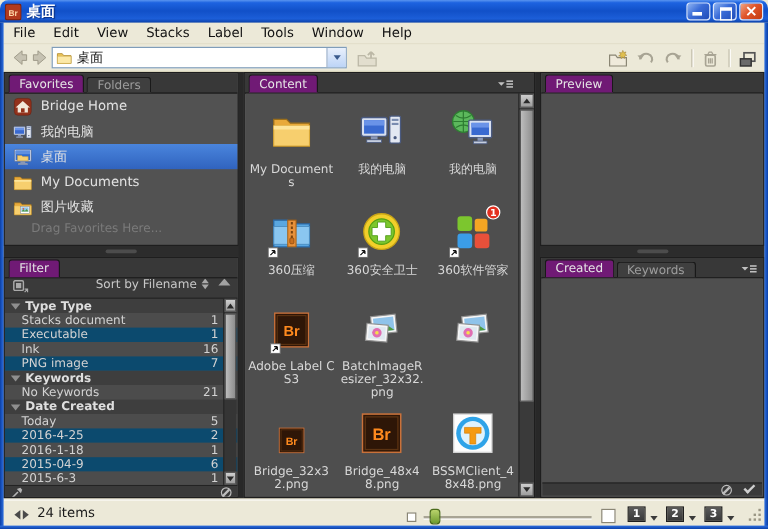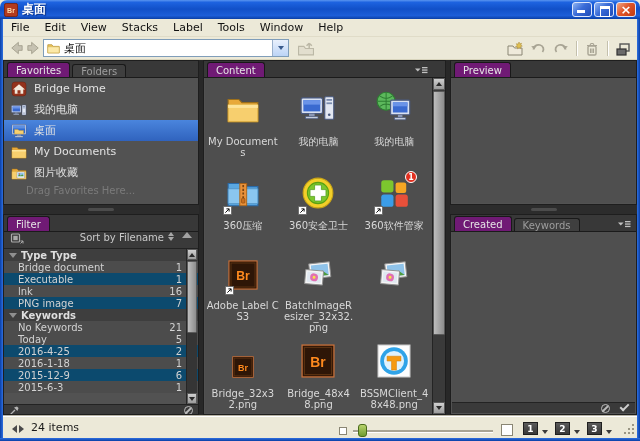--- a/index.html
+++ b/index.html
@@ -314,21 +314,21 @@
             <i class="d"></i>
           </span>
         <span class="asc"></span>
       </div>
       <div class="flist" id="filter-list">
           <div class="f-header">
             <i></i>
             <span>Type Type</span>
           </div>
           <div class="f-row dk">
-            <span>Bridge document</span>
+            <span>Stacks document</span>
             <span class="cnt">1</span>
           </div>
           <div class="f-row lt">
             <span>Executable</span>
             <span class="cnt">1</span>
           </div>
           <div class="f-row dk">
             <span>lnk</span>
             <span class="cnt">16</span>
           </div>
@@ -337,34 +337,38 @@
             <span class="cnt">7</span>
           </div>
           <div class="f-header">
             <i></i>
             <span>Keywords</span>
           </div>
           <div class="f-row dk">
             <span>No Keywords</span>
             <span class="cnt">21</span>
           </div>
+          <div class="f-header">
+            <i></i>
+            <span>Date Created</span>
+          </div>
           <div class="f-row dk">
             <span>Today</span>
             <span class="cnt">5</span>
           </div>
           <div class="f-row lt">
             <span>2016-4-25</span>
             <span class="cnt">2</span>
           </div>
           <div class="f-row dk">
             <span>2016-1-18</span>
             <span class="cnt">1</span>
           </div>
           <div class="f-row lt">
-            <span>2015-12-9</span>
+            <span>2015-04-9</span>
             <span class="cnt">6</span>
           </div>
           <div class="f-row dk">
             <span>2015-6-3</span>
             <span class="cnt">1</span>
           </div>
         </div>
       <div class="fscroll">
         <span class="sb-btn up" style="top:0;height:11px">
             <i></i>

